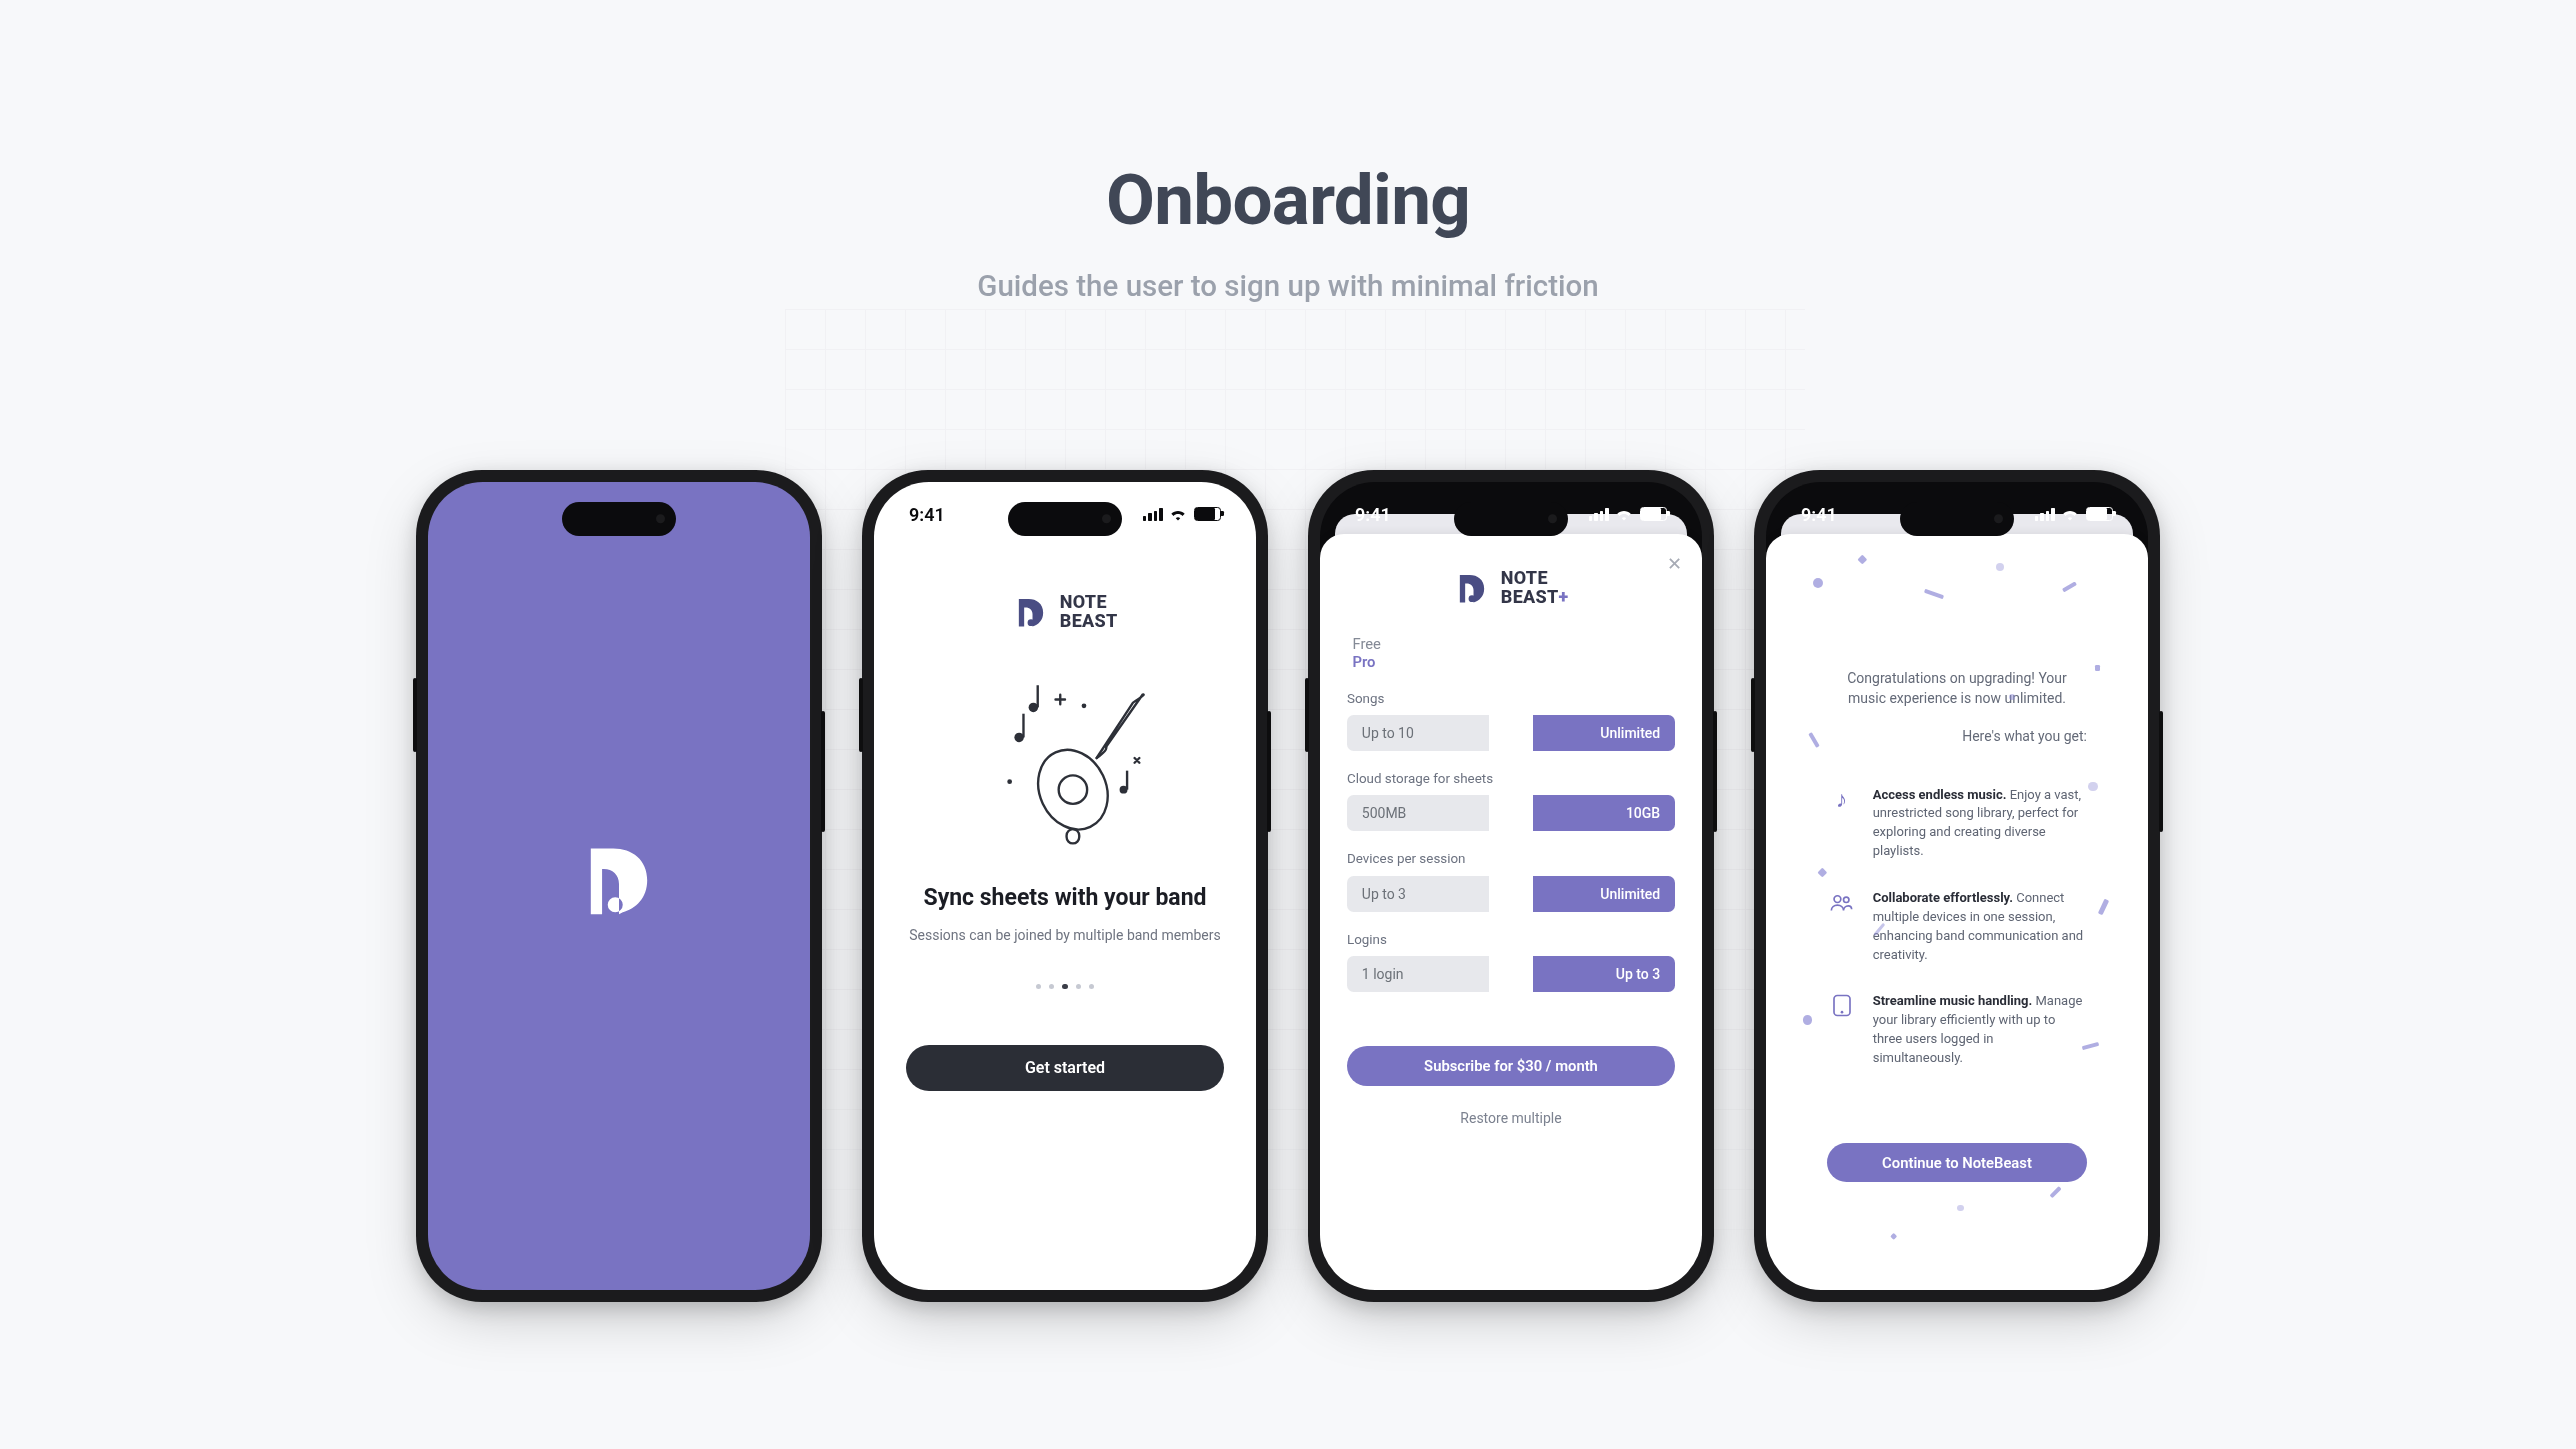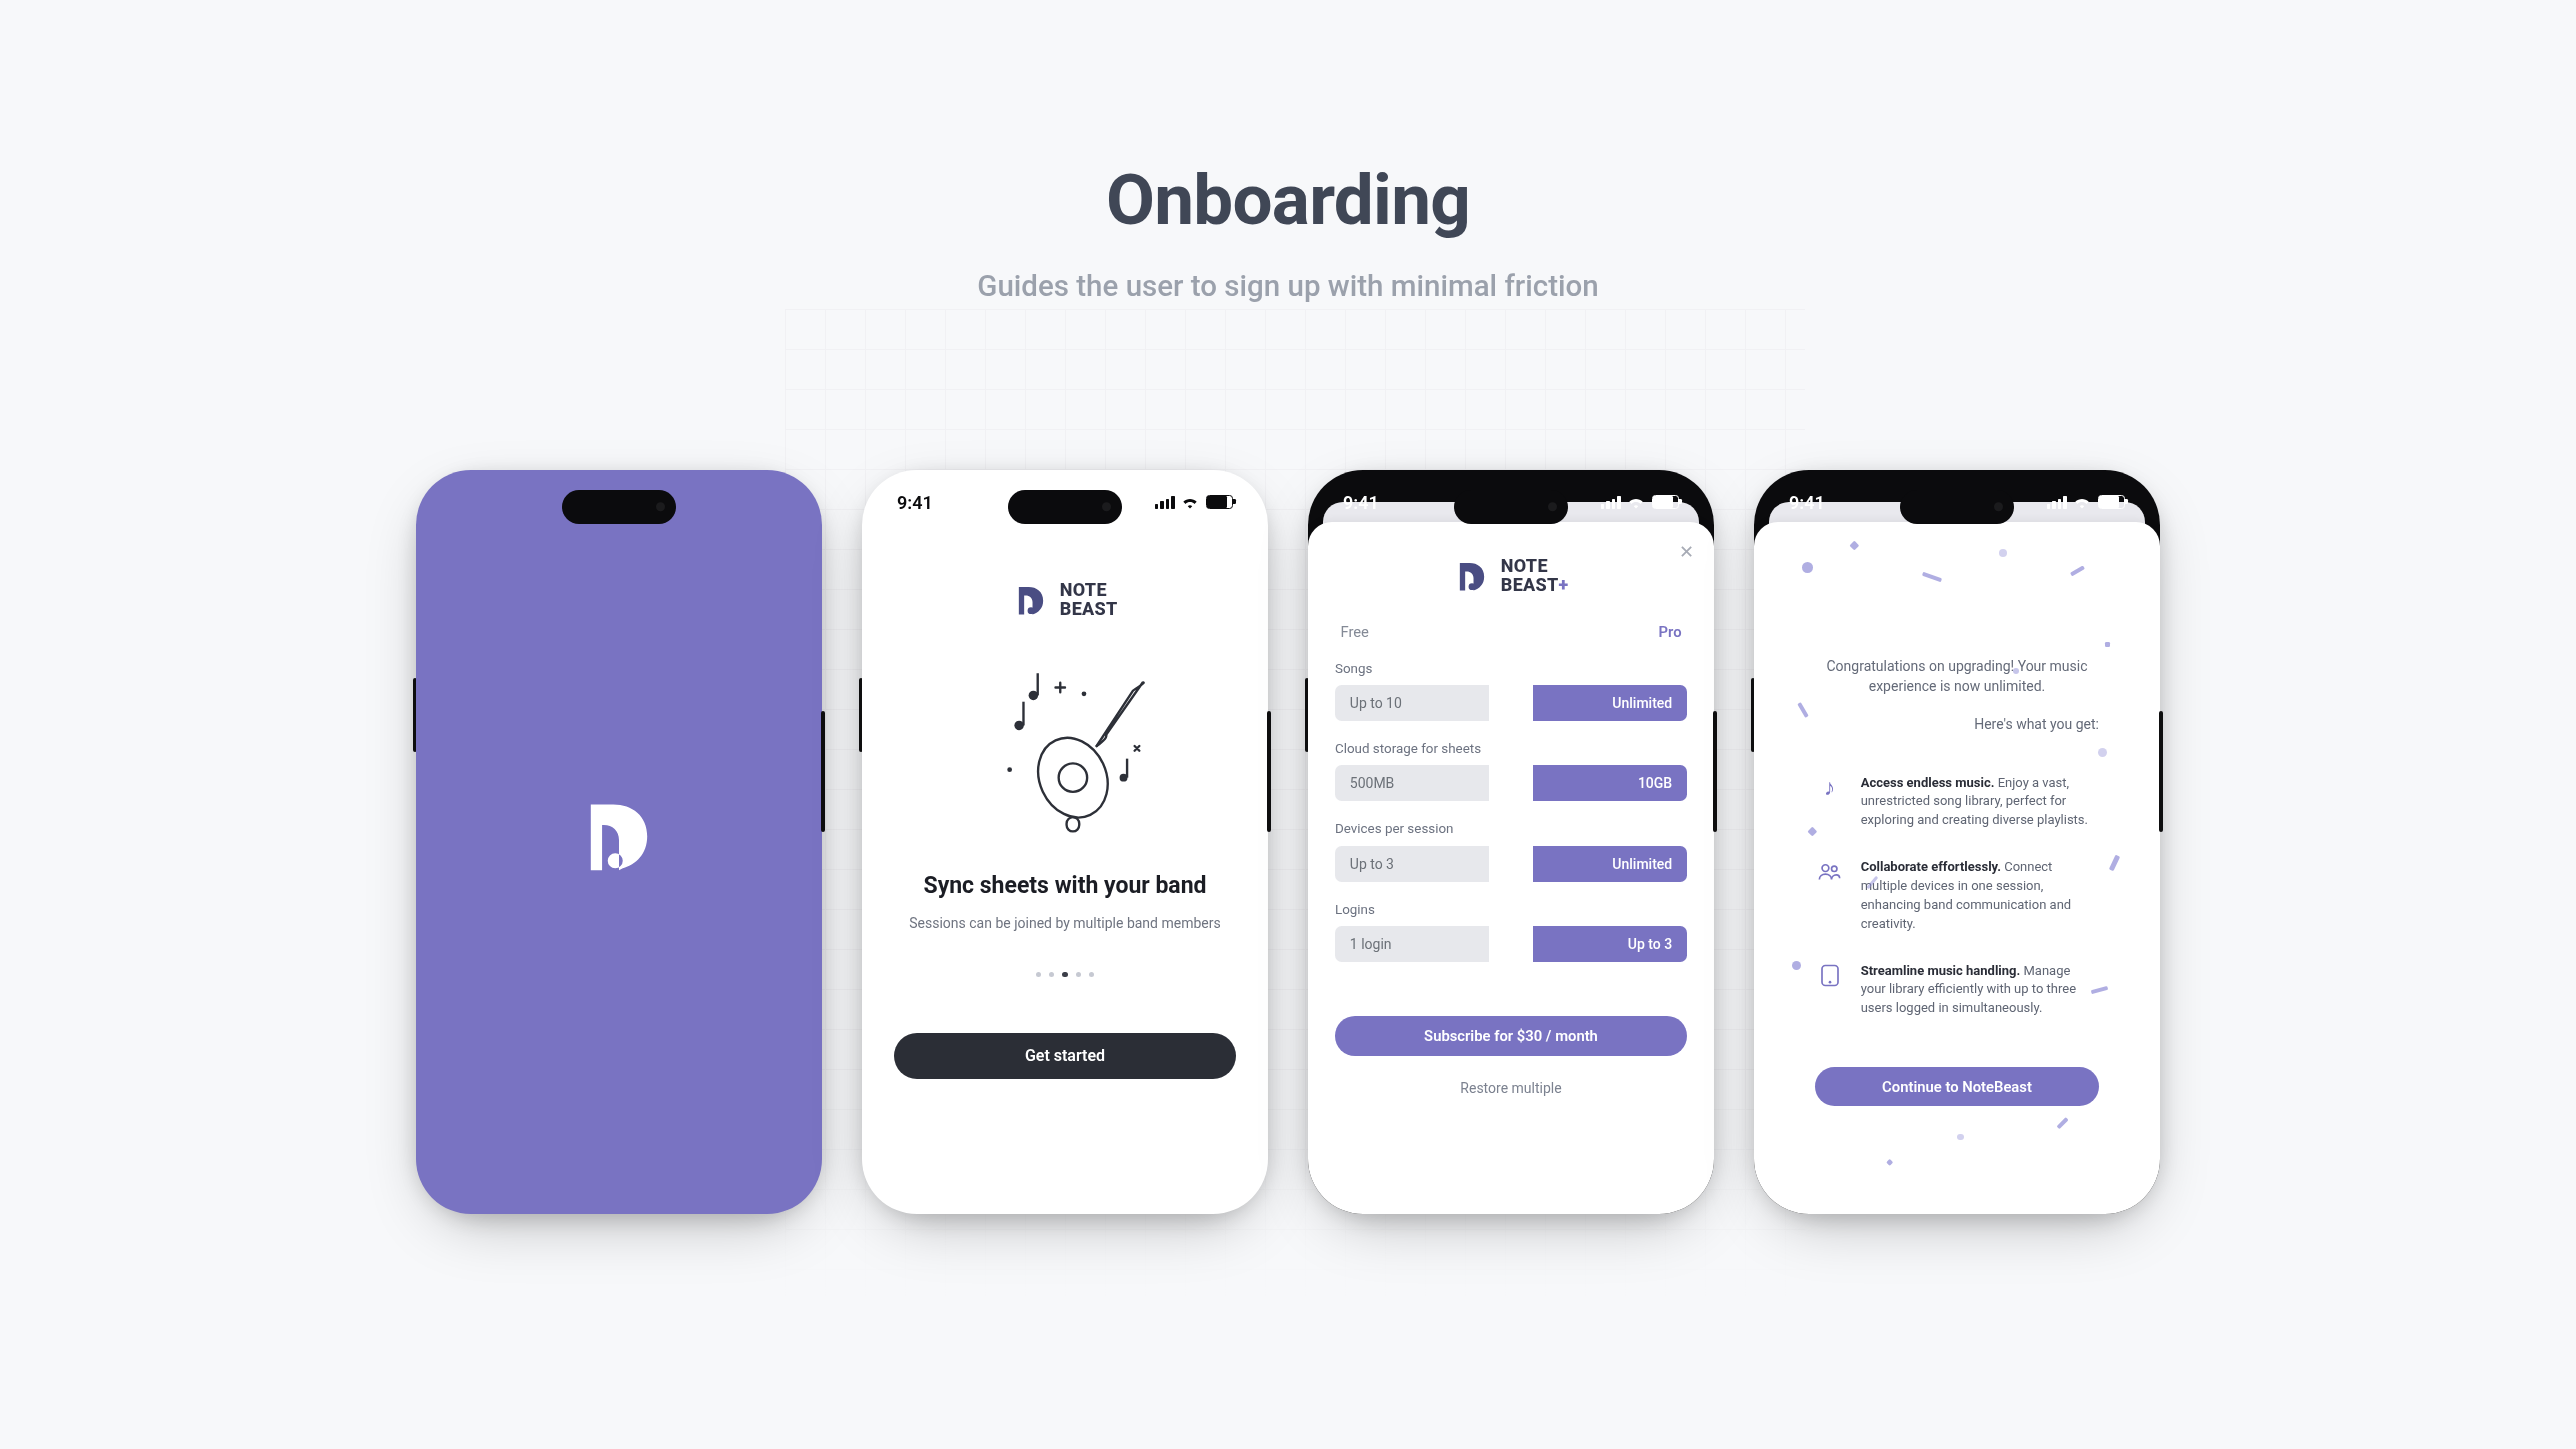--- a/index.html
+++ b/index.html
@@ -44,24 +44,25 @@
     position: absolute;
     top: 470px;
     width: 100%;
     display: flex;
     justify-content: center;
     gap: 40px;
   }
 
   .phone {
     width: 406px;
-    height: 744px;
+    height: 832px;
     border-radius: 66px;
     background: #1b1b1d;
     box-shadow: 0 20px 60px -13.4px rgba(0,0,0,.25), 0 5.4px 19px rgba(0,0,0,.15);
+    padding: 12px;
     position: relative;
   }
   .phone::before, .phone::after {
     content:"";
     position:absolute;
     background:#0e0e0f;
     border-radius:4px;
   }
   .phone::before { 
     left:-2.7px; top:208px; width:4px; height:74px;
@@ -155,20 +156,21 @@
   .sheet-behind {
     position:absolute; left:14.8px; right:14.8px; top:32px; height:40px;
     background:#e9e9ee; border-radius: 20px 20px 0 0;
   }
   .close-x { position:absolute; top:19px; right:20px; color:#a7abb5; font-size:18px;}
   .sheet .nb-logo-row { margin-top:10.7px; }
   .tier-switch {
     display:flex; justify-content:space-between;
     font-size:14.8px; margin-top:28px; color:#848a96;
     padding: 0 5.4px;
+    flex-direction: column;
   }
   .tier-switch .pro { color:#7973c2; font-weight:600; }
   .row-label { font-size:13.4px; color:#6c7280; margin-top:20px;}
   .split {
     display:flex; height:36px; margin-top:9.4px; border-radius:6.7px; overflow:hidden;
     font-size:14px;
     gap:44px;
   }
   .split .l { flex:1; background:#e7e8ec; color:#6c7178; display:flex; align-items:center; padding:0 14.8px;}
   .split .r { flex:1; background:#7973c2; color:#fff; display:flex; align-items:center; justify-content:flex-end; padding:0 14.8px; font-weight:500;}

